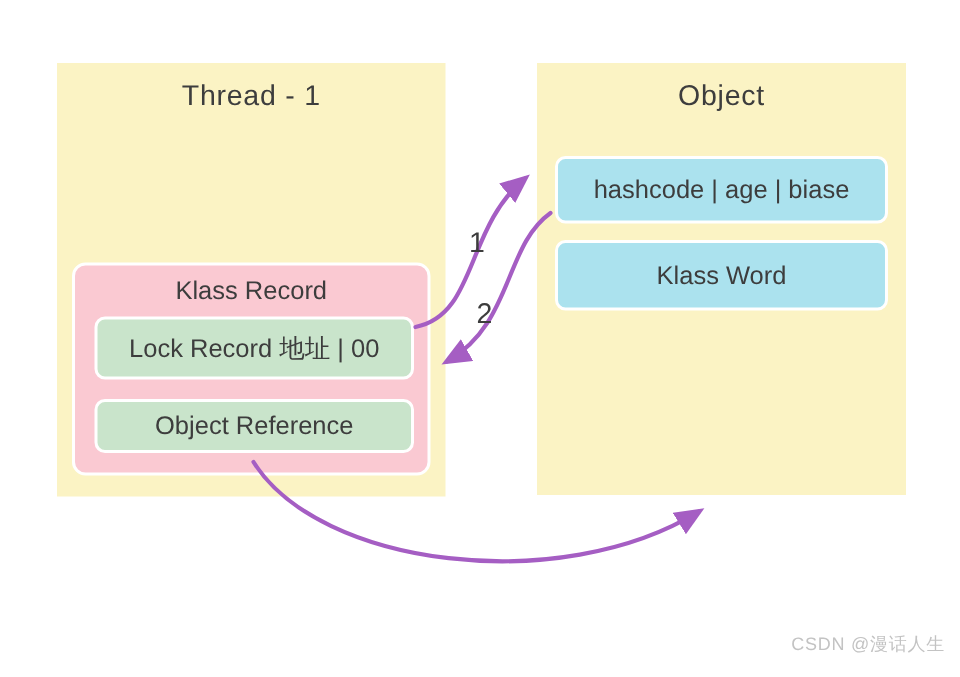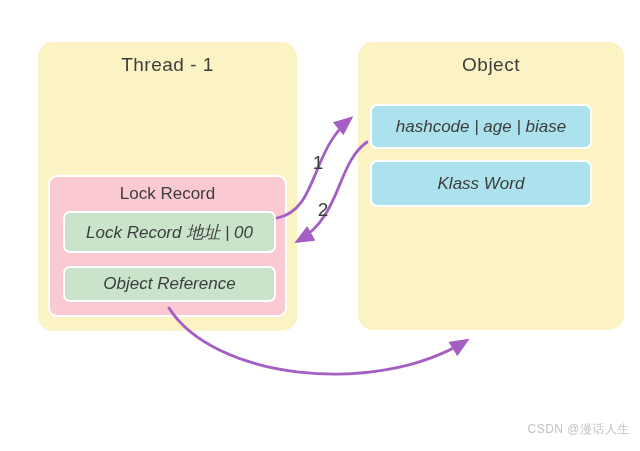--- a/index.html
+++ b/index.html
@@ -11,31 +11,31 @@
   .canvas {
     position: relative;
     width: 640px;
     height: 451px;
     background: #ffffff;
     overflow: hidden;
   }
   .container-box {
     position: absolute;
     background: #fbf3c4;
-    border-radius: 15px;
+    border-radius: 0;
   }
   .container-title {
     text-align: center;
     padding-top: 12px;
     font-size: 19px;
     color: #3d3d3d;
     letter-spacing: 0.5px;
   }
   .thread-box { left: 38px; top: 42px; width: 259px; height: 289px; }
-  .object-box { left: 358px; top: 42px; width: 266px; height: 288px; }
+  .object-box { left: 358px; top: 42px; width: 246px; height: 288px; }
 
   .lock-record-box {
     position: absolute;
     left: 10px; top: 133px;
     width: 239px; height: 142px;
     background: #fac9d2;
     border: 2px solid #ffffff;
     border-radius: 9px;
   }
   .lock-record-title {
@@ -47,21 +47,20 @@
   .field {
     position: absolute;
     display: flex;
     align-items: center;
     justify-content: center;
     border: 2px solid #ffffff;
     border-radius: 7px;
     font-size: 17px;
     color: #3d3d3d;
     text-align: center;
-    font-style: italic;
   }
   .green-field { background: #c9e4cb; left: 13px; width: 213px; }
   .green-field-1 { top: 34px; height: 42px; justify-content: center; }
   .green-field-2 { top: 89px; height: 36px; }
 
   .cyan-field { background: #abe2ee; left: 12px; width: 222px; }
   .cyan-field-1 { top: 62px; height: 45px; }
   .cyan-field-2 { top: 118px; height: 47px; }
   .cyan-field-3 { top: 178px; height: 95px; }
 
@@ -92,21 +91,21 @@
 </style>
 </head>
 <body>
 
 <div class="canvas">
 
   <div class="container-box thread-box">
     <div class="container-title">Thread - 1</div>
 
     <div class="lock-record-box">
-      <div class="lock-record-title">Lock Record</div>
+      <div class="lock-record-title">Klass Record</div>
 
       <div class="field green-field green-field-1">
         <span>Lock Record 地址 | 00</span>
       </div>
 
       <div class="field green-field green-field-2">
         <span>Object Reference</span>
       </div>
     </div>
   </div>

